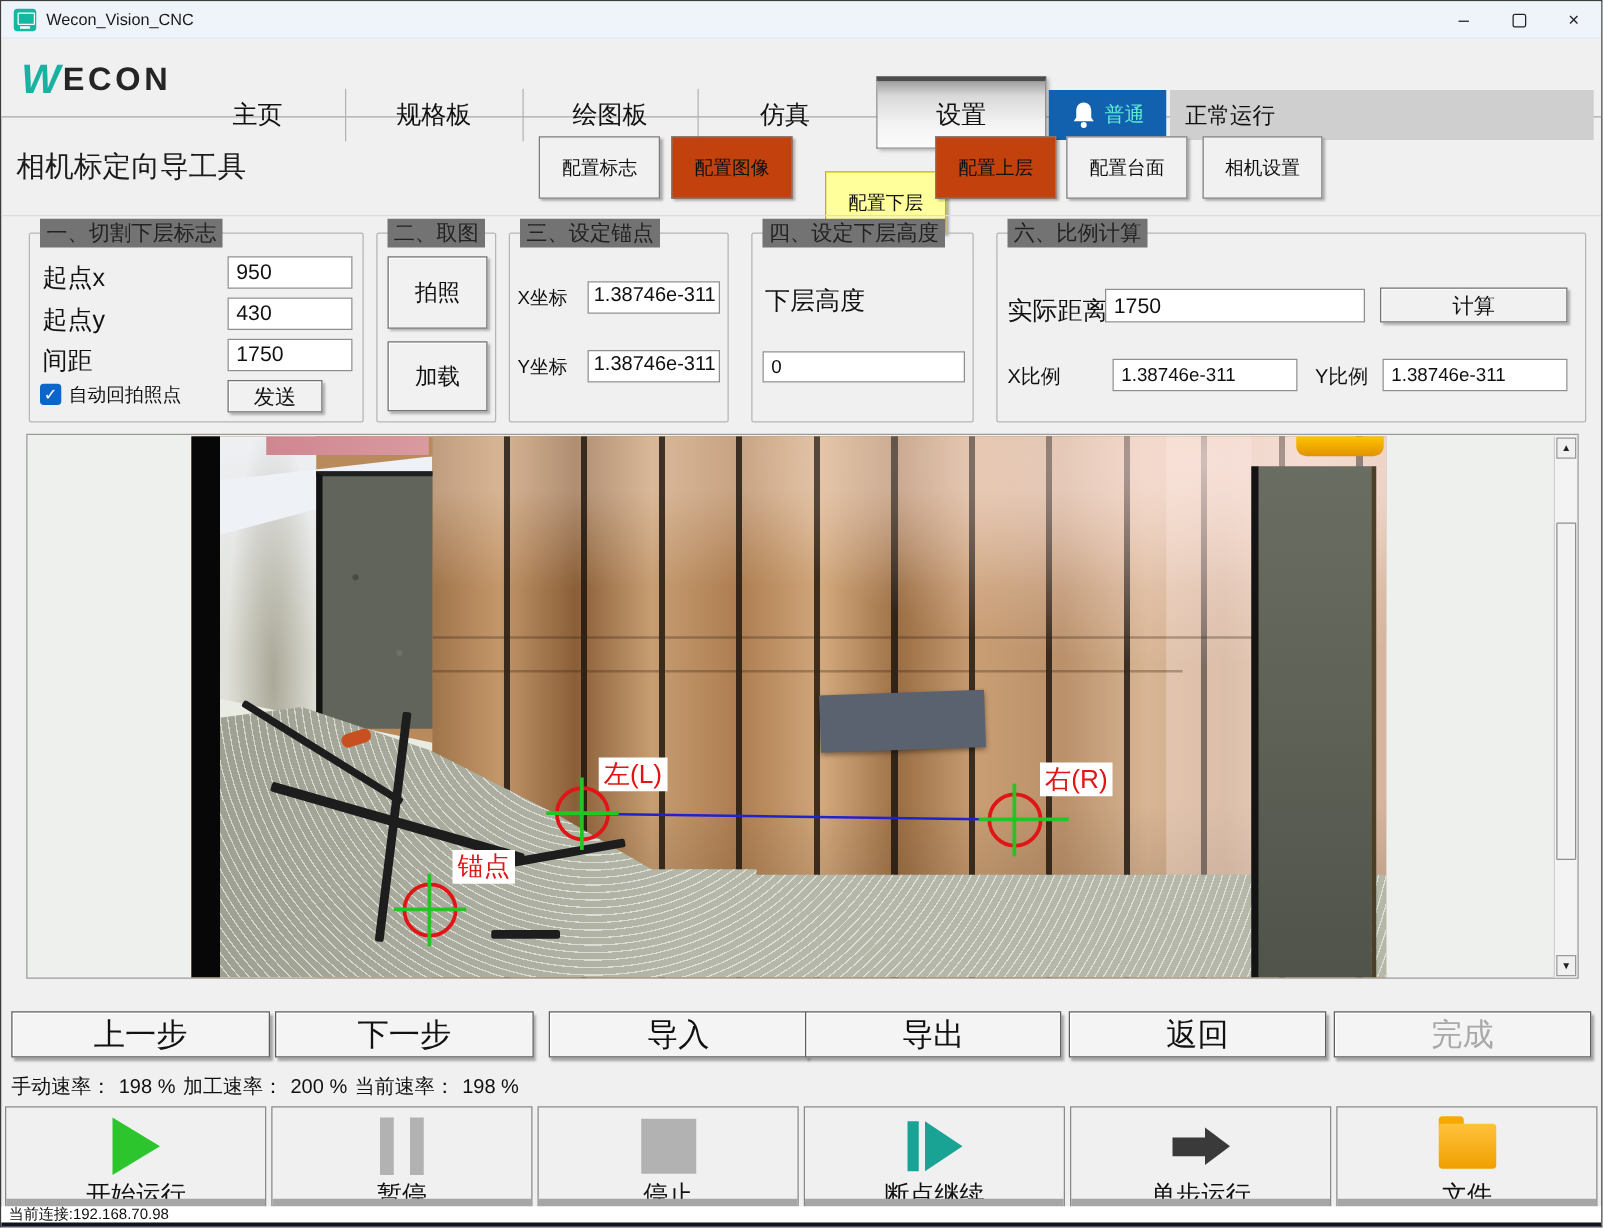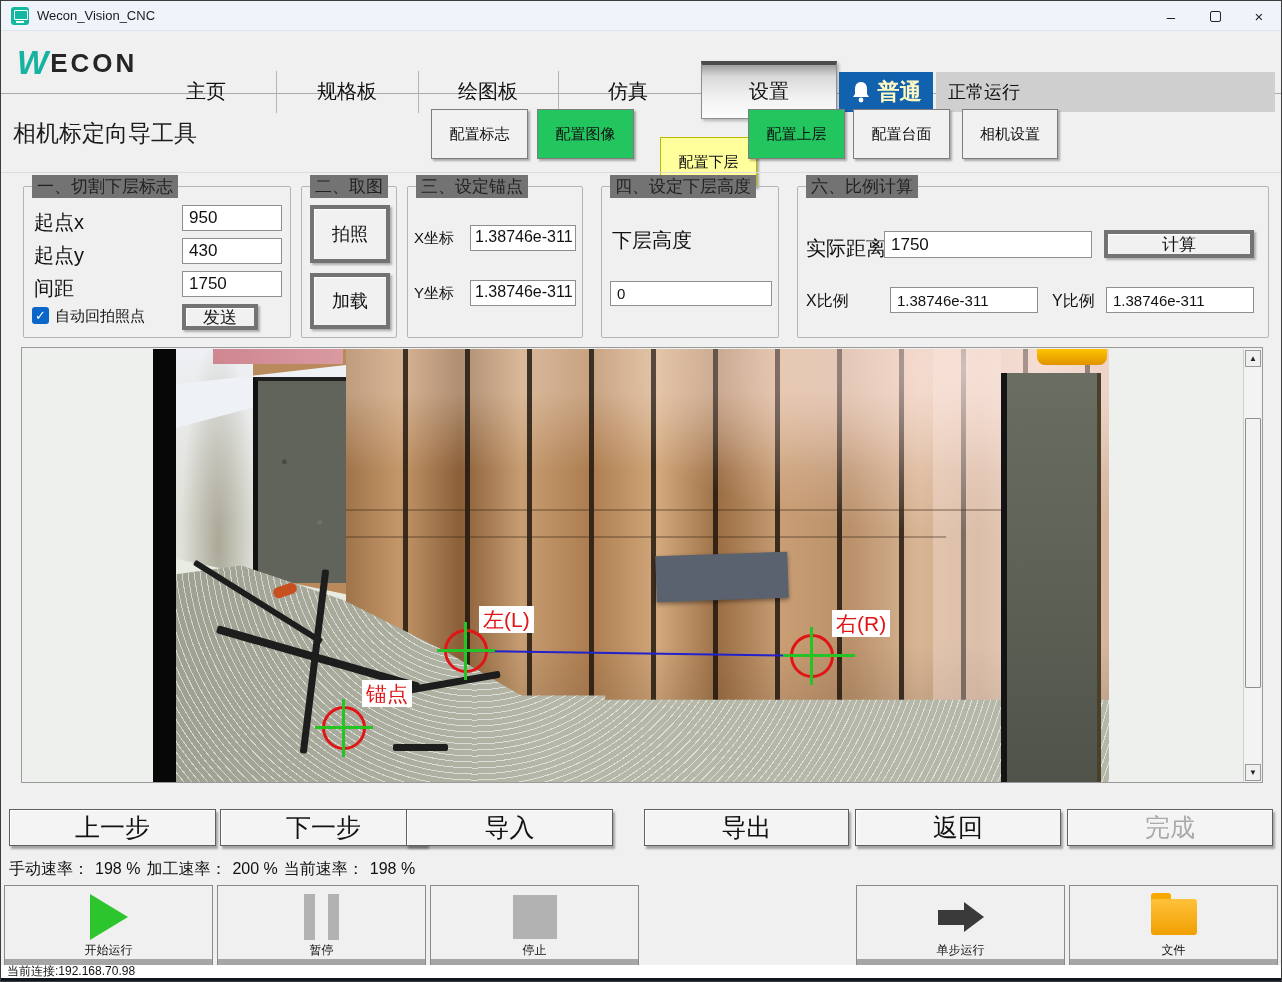--- a/index.html
+++ b/index.html
@@ -28,43 +28,43 @@
   .logo { position:absolute; left:16px; top:12px; width:118px; height:40px; display:flex; align-items:center; }
   .logo-mark { color:#17b3a0; font-weight:bold; font-style:italic; font-size:33px; margin-right:2px; }
   .logo-rest { color:#252525; font-weight:bold; font-size:26px; letter-spacing:3px; }
   .navtab { position:absolute; top:33px; height:55px; width:140px; display:flex; align-items:center;
             justify-content:center; font-size:20px; color:#111; cursor:pointer; }
   .vsep { position:absolute; top:40px; width:1px; height:42px; background:#b3b3b3; }
   .navtab.active { background:linear-gradient(180deg,#9f9f9f 0,#d9d9d9 22%,#f2f2f2 62%,#fcfcfc 100%);
                    border:1px solid #8f8f8f; border-top:4px solid #4c4c4c; box-shadow:2px 2px 3px rgba(0,0,0,.25); }
   .alarmbtn { position:absolute; left:838px; top:41px; width:94px; height:40px; background:#1161ae;
               display:flex; align-items:center; justify-content:center; gap:7px; cursor:pointer; }
-  .alarmbtn span { color:#fef9c3; font-size:22px;font-weight:bold; }
+  .alarmbtn span { color:#5eead4; font-size:16px; }
   .silverbar { position:absolute; left:935px; top:41px; width:339px; height:40px; background:#cfcfcf;
                display:flex; align-items:center; padding-left:12px; font-size:18px; color:#111; }
 
   
   .wiztitle { position:absolute; left:12px; top:117px; font-size:23px; color:#1c1c1c; }
   .cfgbtn { position:absolute; top:108px; height:50px; width:97px; background:#f1f1f1;
             border:1px solid #7d7d7d; box-shadow:2px 2px 2px rgba(0,0,0,.3);
             display:flex; align-items:center; justify-content:center; font-size:15px; color:#111; cursor:pointer; }
-  .cfgbtn.dim { background:#22c55e;text-align:center; }
+  .cfgbtn.dim { background:#c2410c;text-align:center; }
   .cfgbtn.activeyellow { background:#ffff9c; border-color:#b9b900; }
   .hline-header { position:absolute; left:0; top:171px; width:100%; height:1px; background:#dcdcdc; }
 
   
   .gbox { position:absolute; border:1px solid #b5b5b5; border-radius:2px; }
   .gtitle { position:absolute; top:-12px; left:8px; background:#737373; padding:0 5px;
             font-size:17px; color:#222; white-space:nowrap; }
   .flabel { position:absolute; font-size:20px; color:#111; white-space:nowrap; }
   .tb { position:absolute; background:#fff; border:1px solid #8f8f8f; font-family:"Liberation Sans",sans-serif;
         font-size:17px; color:#111; padding:1px 6px; height:26px; }
   .tbdiv { position:absolute; background:#fff; border:1px solid #8f8f8f; font-size:16px; color:#111;
            padding:2px 4px; height:26px; overflow:hidden; white-space:nowrap; text-align:right; }
-  .btn3d { position:absolute; background:#f1f1f1; border:4px solid #737373;
+  .btn3d { position:absolute; background:#f1f1f1; border:1px solid #737373;
            box-shadow:2px 2px 2px rgba(0,0,0,.28), inset 1px 1px 0 #fff;
            display:flex; align-items:center; justify-content:center; color:#111; cursor:pointer; }
   .chk { position:absolute; width:17px; height:17px; background:#0a66c8; border-radius:3px;
          display:flex; align-items:center; justify-content:center; color:#fff; font-size:13px; cursor:pointer; }
 
   
   .imgarea { position:absolute; left:20px; top:346px; width:1242px; height:436px;
              border:1px solid #9a9a9a; background:#eef0ee; }
   .photo { position:absolute; left:131px; top:1px; width:956px; height:433px; overflow:hidden; background:#b98a5c; }
   .ph-wood { position:absolute; left:193px; top:0; width:763px; height:433px;
@@ -124,21 +124,21 @@
   .wbtn.disabled { color:#a9a9a9; }
 
   
   .speed { position:absolute; left:8px; top:858px; font-size:16px; color:#111; }
   .speed span { margin-right:6px; }
 
   
   .rbtn { position:absolute; top:884px; width:209px; height:84px; background:#f0f0f0; border:1px solid #8a8a8a;
           cursor:pointer; }
   .rbtn .ic { position:absolute; left:0; right:0; top:8px; height:46px; display:flex; align-items:center; justify-content:center; }
-  .rbtn .lbl { position:absolute; left:0; right:0; top:56px; text-align:center; font-size:12px; color:#111; }
+  .rbtn .lbl { position:absolute; left:0; right:0; top:56px; text-align:center; font-size:20px; color:#111; }
   .rbtn .strip { position:absolute; left:0; right:0; bottom:0; height:9px; background:#a6a6a6; }
   .ic-play { width:0; height:0; border-left:38px solid #2dc52d; border-top:23px solid transparent; border-bottom:23px solid transparent; }
   .ic-pause { display:flex; gap:13px; }
   .ic-pause i { display:block; width:11px; height:46px; background:#b2b2b2; }
   .ic-stop { width:44px; height:44px; background:#b2b2b2; }
   .ic-resume { display:flex; align-items:center; gap:5px; }
   .ic-resume i { display:block; width:9px; height:40px; background:#18a395; }
   .ic-resume b { display:block; width:0; height:0; border-left:30px solid #18a395; border-top:20px solid transparent; border-bottom:20px solid transparent; }
   .ic-step { display:flex; align-items:center; }
   .ic-step i { display:block; width:26px; height:15px; background:#3a3a3a; }
@@ -299,21 +299,21 @@
         </div>
       <div class="vsb-thumb"></div>
       <div class="vsb-btn" style="bottom:1px;">
           <span>▼</span>
         </div>
     </div>
   </div>
 
   <div class="wbtn" style="left:8px; width:207px;">上一步</div>
   <div class="wbtn" style="left:219px; width:207px;">下一步</div>
-  <div class="wbtn" style="left:405px; width:207px;">导入</div>
+  <div class="wbtn" style="left:438px; width:207px;">导入</div>
   <div class="wbtn" style="left:643px; width:205px;">导出</div>
   <div class="wbtn" style="left:854px; width:206px;">返回</div>
   <div class="wbtn disabled" style="left:1066px; width:206px;">完成</div>
 
   <div class="speed">
     <span>手动速率：</span><span>198 %</span><span>加工速率：</span><span>200 %</span><span>当前速率：</span><span>198 %</span>
   </div>
 
   <div class="rbtn" style="left:3px;">
     <div class="ic">
@@ -332,20 +332,30 @@
   <div class="rbtn" style="left:216px;">
     <div class="ic">
         <span class="ic-pause">
           <i></i>
           <i></i>
         </span>
       </div>
     <div class="lbl">暂停</div>
     <div class="strip"></div>
   </div>
+  <div class="rbtn" style="left:642px;">
+    <div class="ic">
+        <span class="ic-resume">
+          <i></i>
+          <b></b>
+        </span>
+      </div>
+    <div class="lbl">断点继续</div>
+    <div class="strip"></div>
+  </div>
   <div class="rbtn" style="left:855px;">
     <div class="ic">
         <span class="ic-step">
           <i></i>
           <b></b>
         </span>
       </div>
     <div class="lbl">单步运行</div>
     <div class="strip"></div>
   </div>

